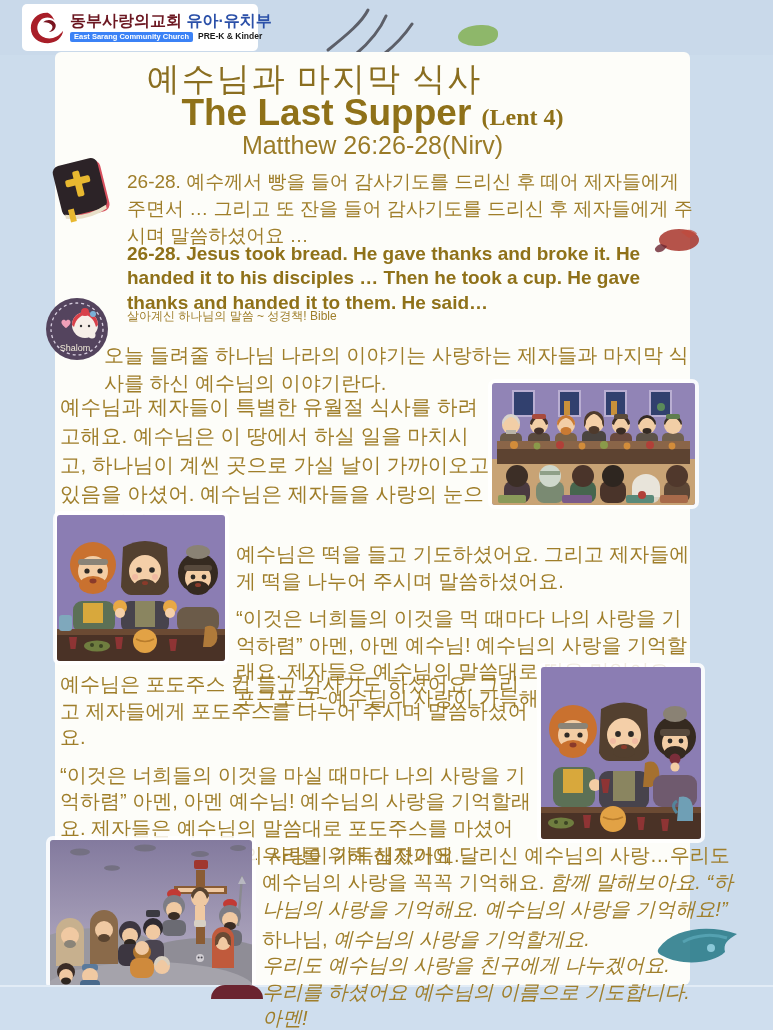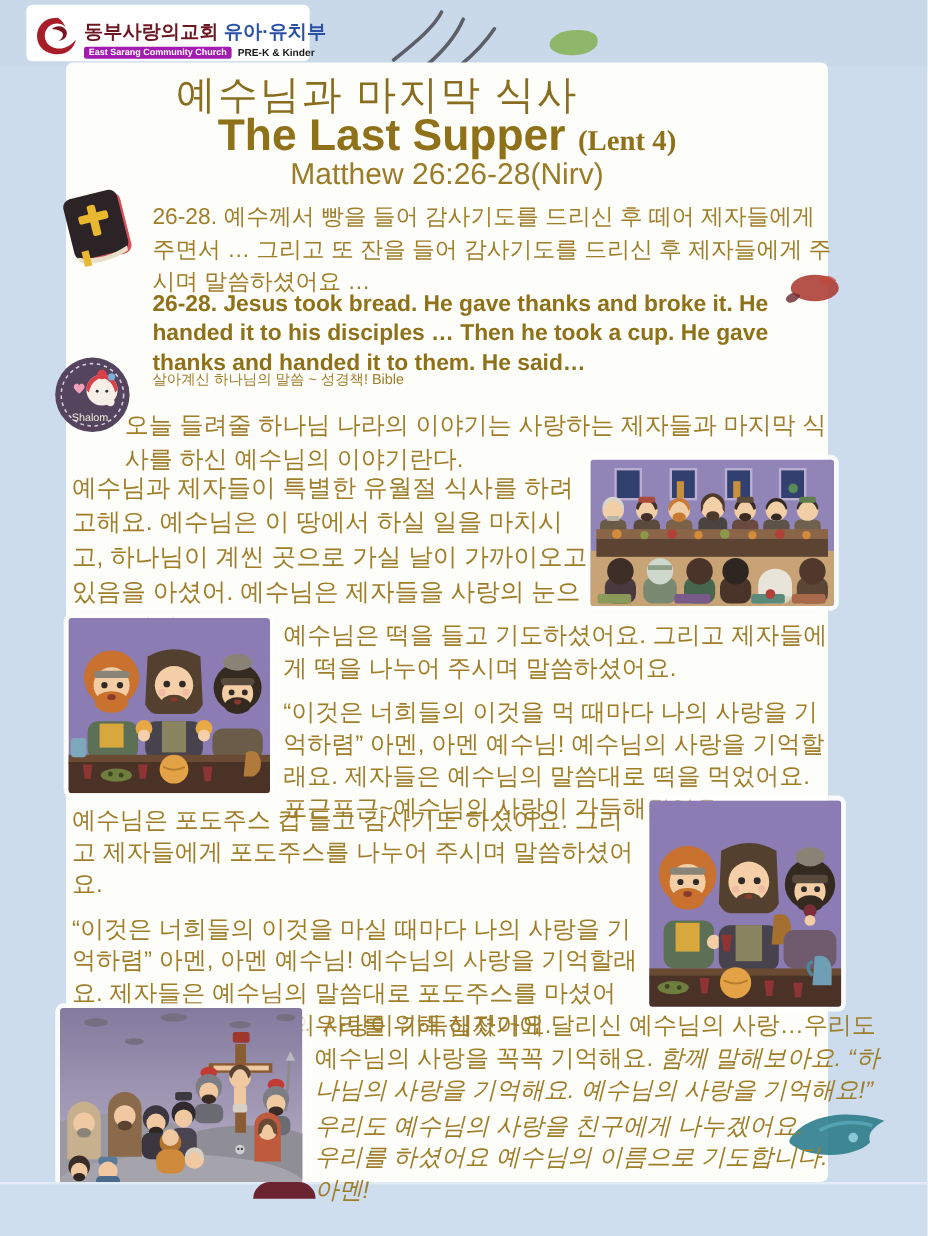--- a/index.html
+++ b/index.html
@@ -3,28 +3,28 @@
 <meta charset="utf-8">
 <style>
   * { margin:0; padding:0; box-sizing:border-box; }
   body { font-family:"Liberation Sans","DejaVu Sans",sans-serif; }
   .page { position:relative; width:773px; height:1030px; background:#ccdcec; overflow:hidden; }
   .card { position:absolute; left:55px; top:52px; width:635px; height:933px; background:#fdfdf9; border-radius:6px; }
   .footer-band { position:absolute; left:0; top:985px; width:773px; height:45px; background:#cfdeee; border-top:2px solid #e2ecf6; }
 
   
   .header-band { position:absolute; left:0; top:0; width:773px; height:55px; background:#c9d9ea; }
-  .logo-box { position:absolute; left:22px; top:4px; width:236px; height:47px; background:#ffffff; border-radius:5px; display:flex; align-items:flex-end; padding:2px 6px; }
+  .logo-box { position:absolute; left:22px; top:4px; width:236px; height:47px; background:#ffffff; border-radius:5px; display:flex; align-items:center; padding:2px 6px; }
   .logo-mark { width:38px; height:38px; flex:0 0 auto; }
   .logo-text { margin-left:4px; line-height:1.05; }
   .logo-row1 { font-size:16px; font-weight:bold; white-space:nowrap; }
   .church-ko { color:#6b1620; }
   .dept-ko { color:#2b50a8; }
   .logo-row2 { display:flex; align-items:center; margin-top:2px; }
-  .en-banner { background:#a21caf; color:#ffffff; font-size:7.5px; font-weight:bold; padding:1px 4px; border-radius:2px; white-space:nowrap; }
+  .en-banner { background:#3b82f6; color:#ffffff; font-size:7.5px; font-weight:bold; padding:1px 4px; border-radius:2px; white-space:nowrap; }
   .dept-en { color:#1a1a1a; font-size:8.5px; font-weight:bold; margin-left:5px; white-space:nowrap; }
 
   
   .title-ko { position:absolute; left:55px; top:57px; width:519px; text-align:center; font-family:"Liberation Serif","DejaVu Serif",serif; font-size:33px; color:#8a6e20; letter-spacing:2px; }
   .title-en { position:absolute; left:55px; top:92px; width:635px; text-align:center; font-size:37px; font-weight:bold; color:#8f7119; }
   .title-en .lent { font-size:24px;font-family:Liberation Serif, serif; }
   .title-ref { position:absolute; left:55px; top:131px; width:635px; text-align:center; font-size:25px; color:#9a7b28; }
 
   
   .bible-icon { position:absolute; left:44px; top:156px; width:76px; height:72px; }
@@ -34,21 +34,21 @@
   
   .shalom-badge { position:absolute; left:45px; top:297px; width:64px; height:64px; }
   .intro-heading { position:absolute; left:127px; top:308px; width:540px; font-size:12px; color:#9f7e2a; }
   .intro-body { position:absolute; left:104px; top:341px; width:588px; font-size:20px; line-height:1.4; color:#9f7e2a; }
 
   
   .gold-text { color:#9f7e2a; font-size:20px; line-height:1.33; }
   .sec1-text { position:absolute; left:60px; top:392px; width:430px; font-size:20.5px; line-height:1.42; color:#9f7e2a; }
   .sec1-img { position:absolute; left:492px; top:383px; width:203px; height:122px; }
   .sec2-img { position:absolute; left:57px; top:515px; width:168px; height:146px; }
-  .sec2-text { position:absolute; left:236px; top:517px; width:458px; }
+  .sec2-text { position:absolute; left:236px; top:541px; width:458px; }
   .sec3-text { position:absolute; left:60px; top:671px; width:478px; }
   .sec3-img { position:absolute; left:541px; top:667px; width:160px; height:172px; }
   .sec4-img { position:absolute; left:50px; top:840px; width:202px; height:146px; }
   .para-gap { margin-top:11px; }
 
   
   .closing-text { position:absolute; left:262px; top:842px; width:490px; font-size:20px; line-height:1.35; color:#9f7e2a; z-index:5; }
   .closing-text .italic-part { font-style:italic; }
   .prayer { position:absolute; left:262px; top:926px; width:480px; font-size:20px; line-height:1.32; color:#9f7e2a; font-style:italic; z-index:5; }
   .prayer .upright { font-style:normal; }
@@ -419,20 +419,21 @@
         <circle cx="148.6" cy="117.4" r="1" fill="#4a4850"></circle>
         <circle cx="151.6" cy="117.4" r="1" fill="#4a4850"></circle>
     </g>
   </svg>
 
   <div class="closing-text">
     <span>우리를 위해 십자가에 달리신 예수님의 사랑…우리도 예수님의 사랑을 꼭꼭 기억해요. </span><span class="italic-part">함께 말해보아요. “하나님의 사랑을 기억해요. 예수님의 사랑을 기억해요!”</span>
   </div>
 
   <div class="prayer">
+    <div><span class="upright">하나님,</span><span> 예수님의 사랑을 기억할게요.</span></div>
     <div>우리도 예수님의 사랑을 친구에게 나누겠어요.</div>
     <div>우리를 하셨어요  예수님의 이름으로 기도합니다.</div>
     <div>아멘!</div>
   </div>
 
   <svg class="teal-wave" viewBox="0 0 92 60">
     <path d="M6 28 C20 8 56 4 84 14 C74 20 70 24 72 32 C60 44 28 46 10 36 C4 33 4 31 6 28 Z" fill="#2e7d8c" opacity=".9"></path>
     <path d="M30 22 C44 14 62 14 74 18" stroke="#5aa8b8" stroke-width="3" fill="none" opacity=".8"></path>
     <circle cx="58" cy="28" r="4" fill="#8ac8d8"></circle>
   </svg>

